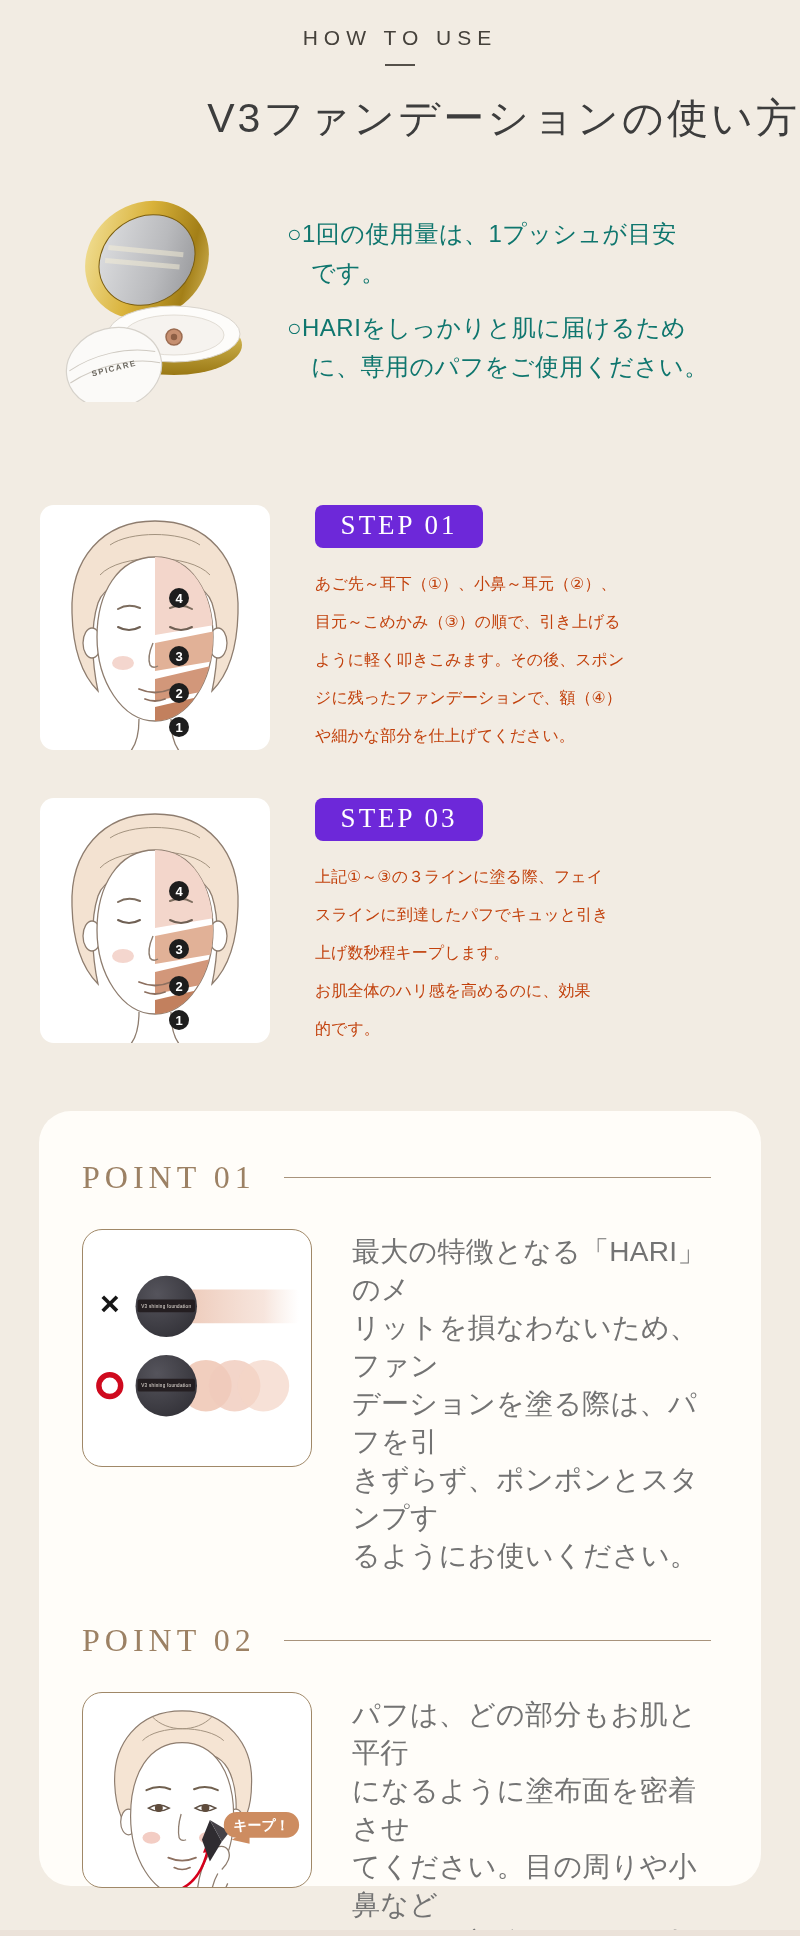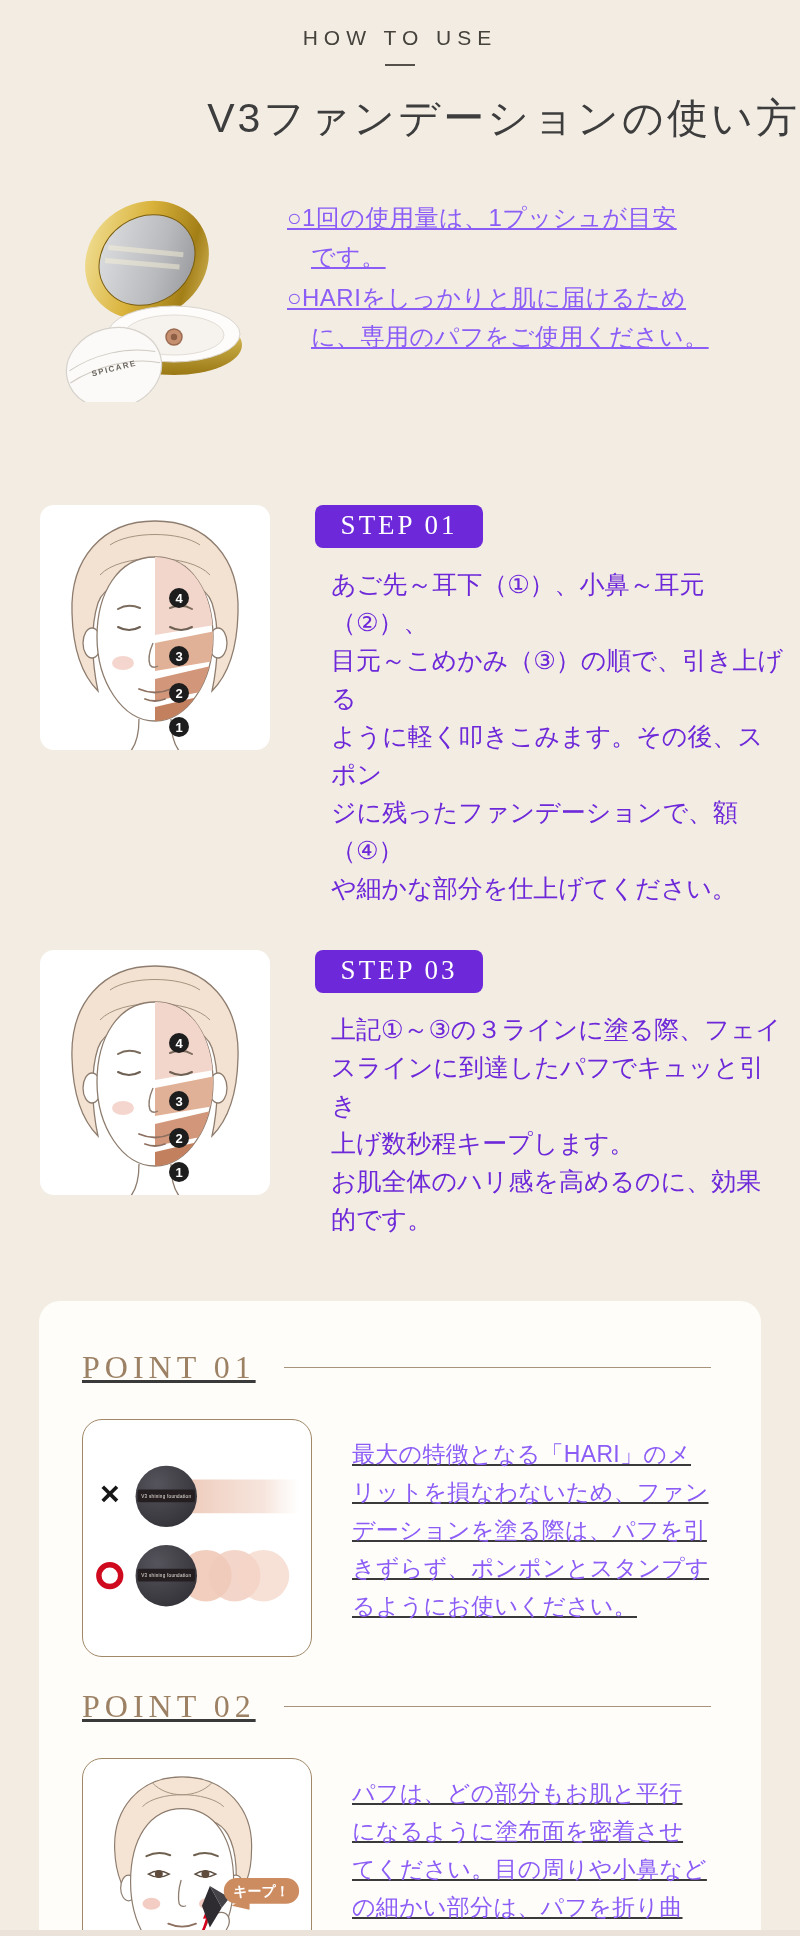--- a/index.html
+++ b/index.html
@@ -10,46 +10,46 @@
   
   .eyebrow{text-align:center;font-family:Liberation Sans, sans-serif;
            font-size:21px;letter-spacing:6px;color:#45413b;}
   .dash{width:30px;height:2px;background:#55504a;margin:14px auto 0;}
   .title{text-align:right;font-size:41px;font-weight:500;letter-spacing:3px;
          color:#3d3d3d;margin:25px 0 0;}
   
   .intro{display:flex;margin:36px 0 0 52px;}
   .product-visual{width:205px;height:220px;flex:none;}
   .notes{margin-left:30px;padding-top:16px;width:490px;}
-  .note{font-size:24px;line-height:39px;letter-spacing:0.5px;color:#8b5cf6;
-        white-space:pre-line;padding-left:1em;text-indent:-1em;margin:0 0 2px;text-decoration:underline;}
+  .note{font-size:24px;line-height:39px;letter-spacing:0.5px;color:#0f766e;
+        white-space:pre-line;padding-left:1em;text-indent:-1em;margin:16px 0 2px;}
   
   .step-row{display:flex;margin:103px 0 0 40px;}
   .step-row.second{margin-top:43px;}
   .illus-box{width:230px;height:245px;background:#ffffff;border-radius:14px;flex:none;overflow:hidden;}
   .step-content{margin-left:45px;}
   .step-badge{display:inline-block;min-width:168px;box-sizing:border-box;text-align:center;
               background:#6d28d9;color:#fff;font-family:"Liberation Serif","DejaVu Serif",serif;
               font-size:27px;letter-spacing:3px;padding:5px 22px 7px;border-radius:8px;}
-  .step-text{font-size:25px;line-height:38px;letter-spacing:0;white-space:pre-line;
-             margin:17px 16px 0;color:#6d28d9;}
-  
-  .card{width:722px;margin:63px auto 0;background:#fffdf9;border-radius:21px;
-        box-sizing:border-box;padding:48px 50px 0 43px;height:775px;text-decoration:underline;}
+  .step-text{font-size:16px;line-height:38px;letter-spacing:0;white-space:pre-line;
+             margin:17px 0 0;color:#c2410c;}
+  
+  .card{width:722px;margin:63px auto 0;background:#fffdf9;border-radius:32px;
+        box-sizing:border-box;padding:48px 50px 0 43px;height:775px;}
   .point-header{display:flex;align-items:center;}
-  .point-header.second{margin-top:31px;justify-content:center;}
+  .point-header.second{margin-top:47px;justify-content:center;}
   .point-label{font-family:"Liberation Serif","DejaVu Serif",serif;font-size:32px;
                letter-spacing:5px;color:#9c8164;font-weight:400;margin:0;}
   .rule{flex:1;height:1px;background:#a8937c;margin-left:28px;}
   .point-row{display:flex;margin-top:33px;}
   .point-illus{width:230px;height:238px;border:1px solid #a08868;border-radius:20px;
                background:#fff;flex:none;box-sizing:border-box;overflow:hidden;}
   .point-illus.tall{height:196px;}
-  .point-text{font-size:23px;line-height:38px;white-space:pre-line;letter-spacing:0.3px;
-              margin:16px 0 0 40px;color:#8b5cf6;}
+  .point-text{font-size:28px;line-height:38px;white-space:pre-line;letter-spacing:0.3px;
+              margin:4px 0 0 40px;color:#737373;}
   .bottom-strip{position:absolute;left:0;right:0;bottom:0;height:6px;background:#ebe2d9;}
   svg{display:block;}
 </style>
 </head>
 <body>
 
 <div class="page">
 
   <svg width="0" height="0" style="position:absolute" aria-hidden="true">
     <defs>

